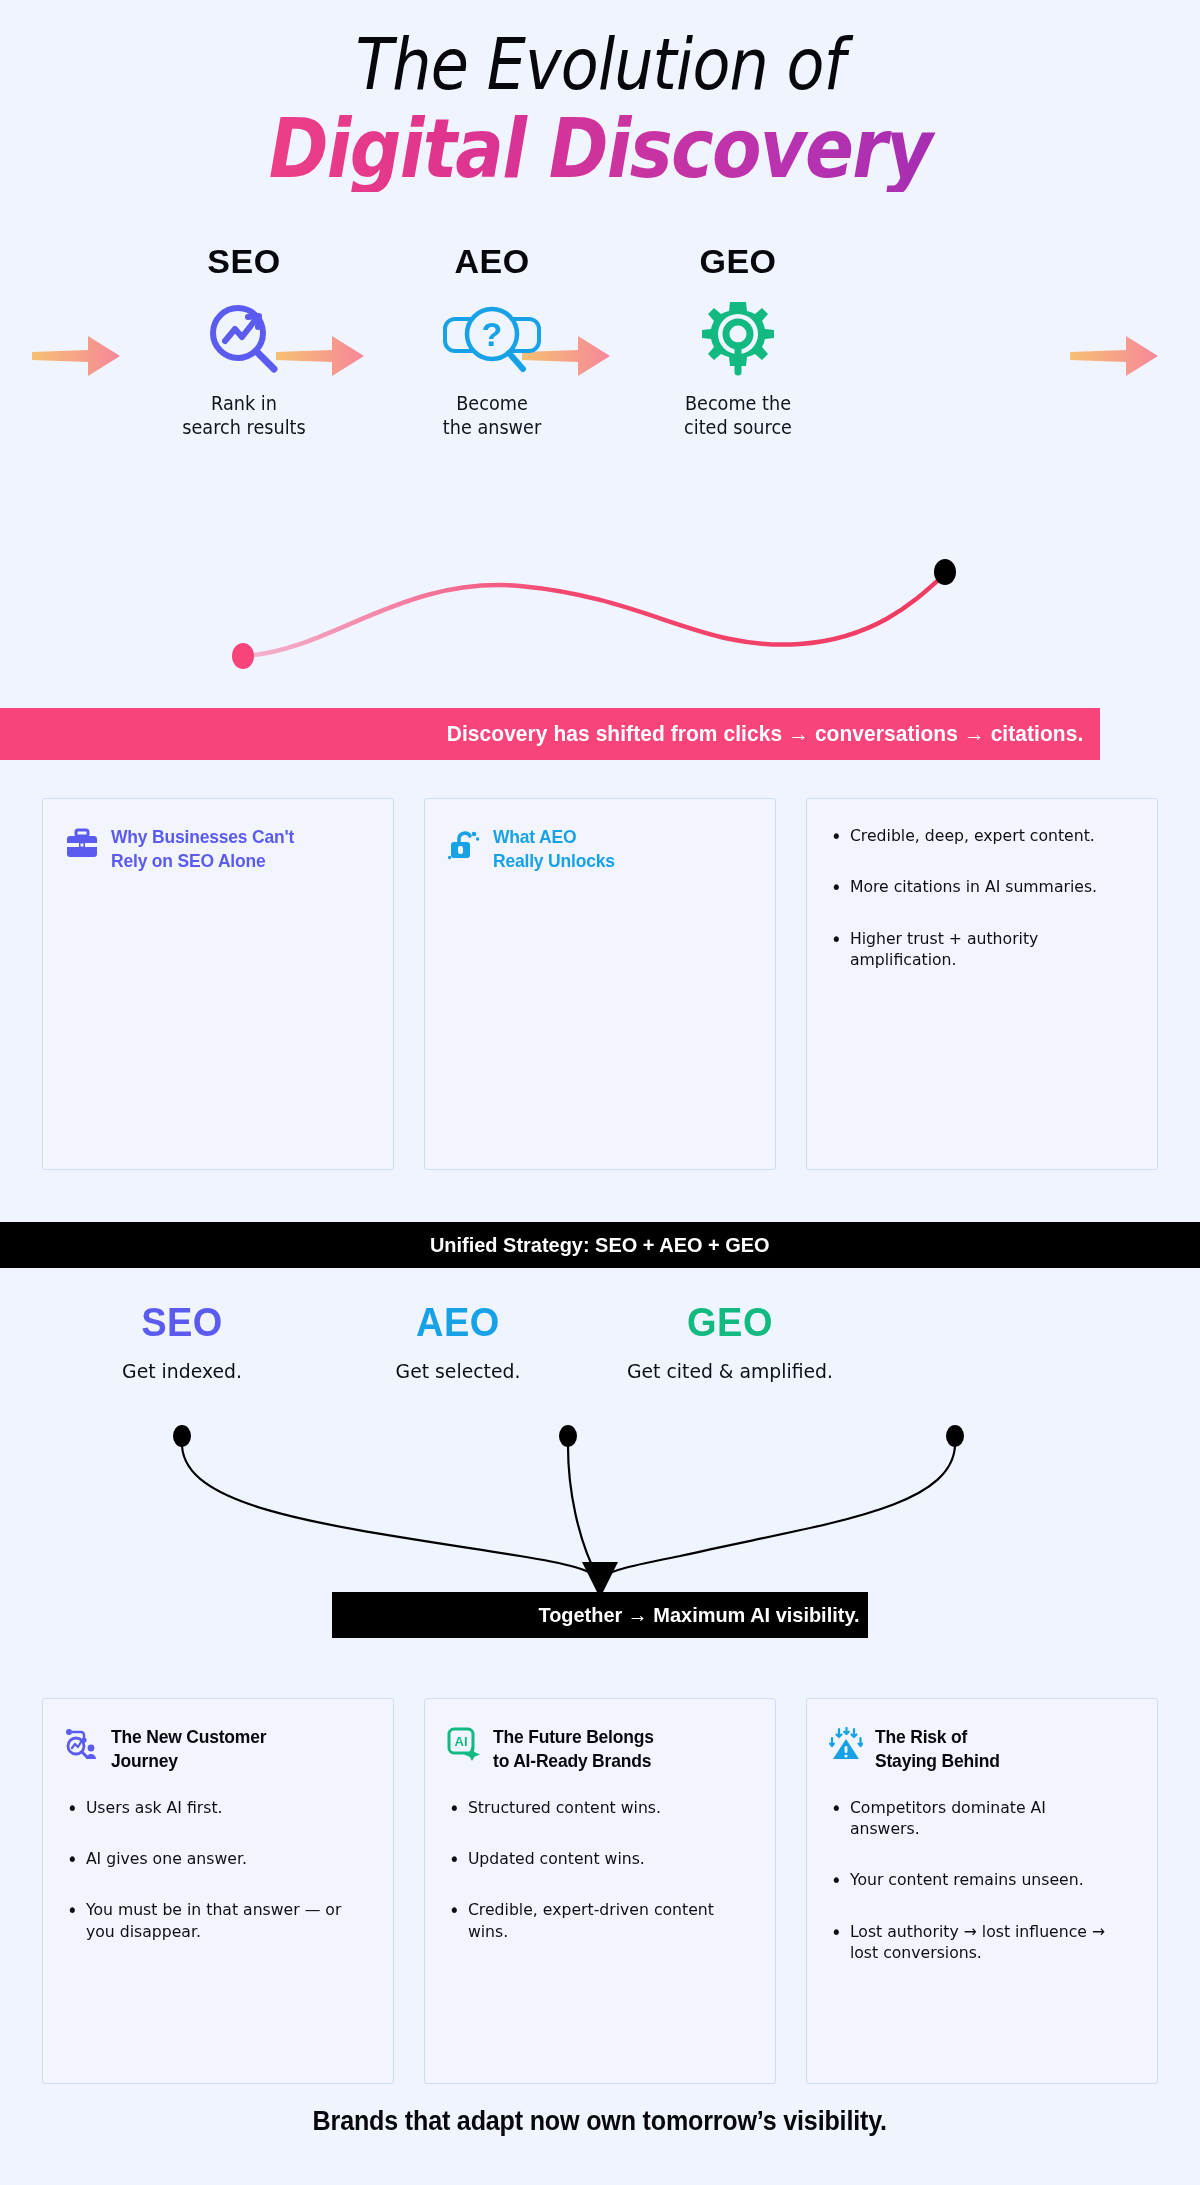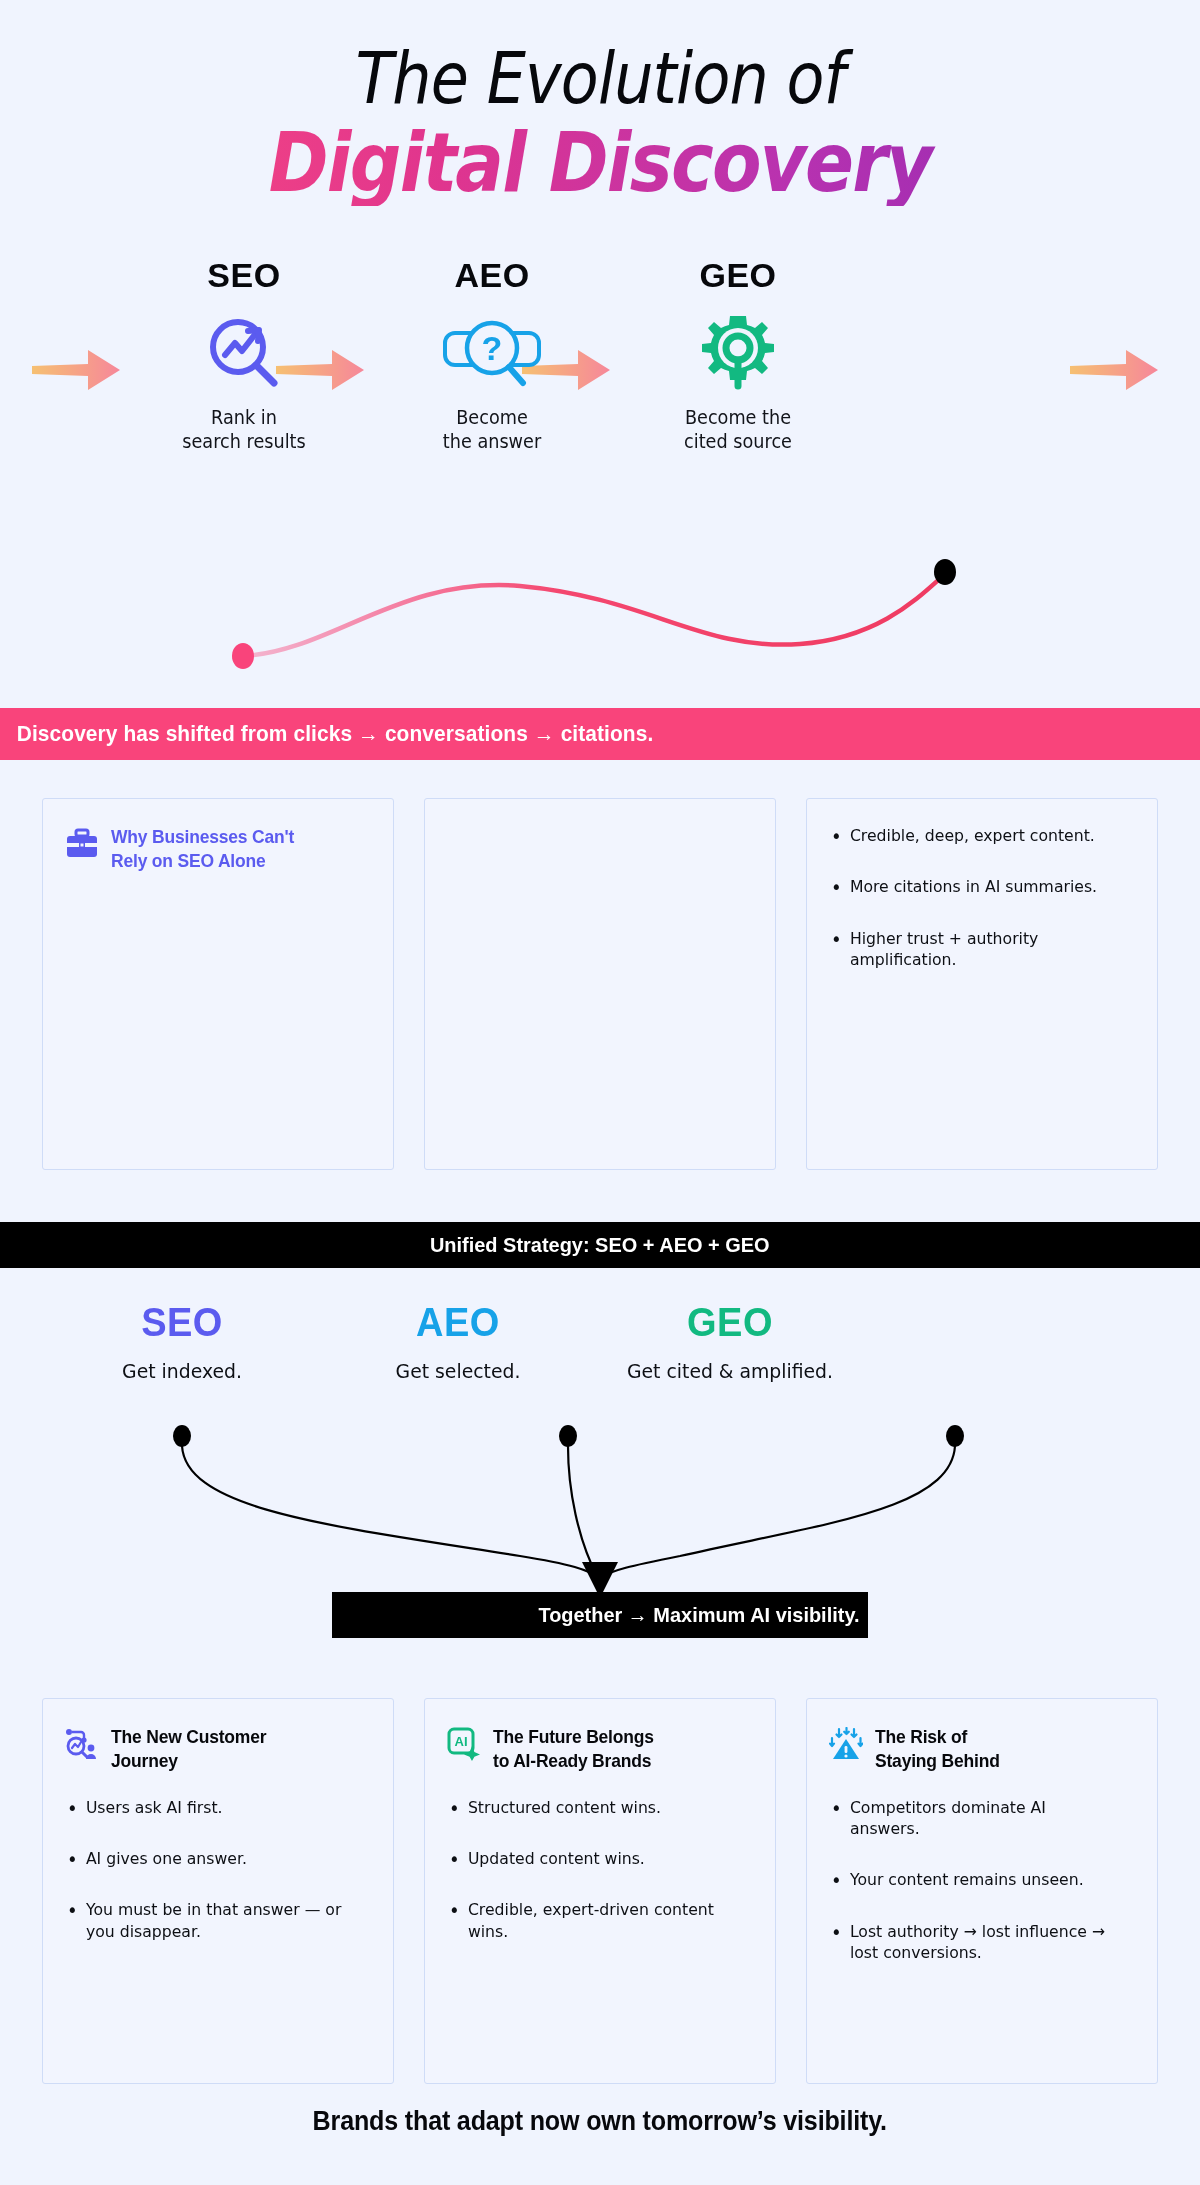--- a/index.html
+++ b/index.html
@@ -9,21 +9,21 @@
     height: 2185px;
     background: #f0f4fe;
     font-family: "Liberation Sans", sans-serif;
     overflow: hidden;
     position: relative;
   }
 
   
   .title-block {
     text-align: center;
-    padding-top: 42px;
+    padding-top: 28px;
   }
   .title-line1 {
     font-family: "DejaVu Sans", sans-serif;
     font-size: 72px;
     font-weight: 400;
     font-style: italic;
     color: #07080c;
     letter-spacing: -1px;
     line-height: 1.0;
     transform: scaleX(0.86);
@@ -80,23 +80,23 @@
   }
   .flow-arrow { position: absolute; top: 88px; }
 
   
   .curve-wrap { position: absolute; left: 0; top: 556px; width: 1200px; height: 120px; }
 
   
   .pink-banner {
     position: absolute;
     left: 0; top: 708px;
-    width: 1200px; height: 52px;
+    width: 1100px; height: 52px;
     background: #f9447b;
-    display: flex; align-items: center; justify-content: flex-start;
+    display: flex; align-items: center; justify-content: flex-end;
   }
   .pink-banner span {
     color: #ffffff;
     font-family: "Liberation Sans", sans-serif;
     font-size: 22px;
     font-weight: 700;
     letter-spacing: 0.1px;
     transform: scaleX(0.95);
   }
 
@@ -351,20 +351,34 @@
         <rect x="15.5" y="16.5" width="3" height="3" fill="#f2f5fe"></rect>
       </svg>
       <div class="card-title" style="color:#5b5bef;">
         <div>Why Businesses Can't</div>
         <div>Rely on SEO Alone</div>
       </div>
     </div>
   </div>
 
   <div class="card">
+    <div class="card-head">
+      <svg class="card-icon" viewBox="0 0 34 34">
+        <path d="M12 16 V11 a6 6 0 0 1 11-2" fill="none" stroke="#17a2e8" stroke-width="3.5" stroke-linecap="round"></path>
+        <rect x="4" y="15" width="19" height="16" rx="3" fill="#17a2e8"></rect>
+        <rect x="11" y="19" width="5" height="8" rx="2" fill="#f2f5fe"></rect>
+        <circle cx="27" cy="7" r="2.3" fill="#17a2e8"></circle>
+        <circle cx="30.6" cy="12" r="1.7" fill="#17a2e8"></circle>
+        <circle cx="2.6" cy="30.5" r="1.7" fill="#17a2e8"></circle>
+      </svg>
+      <div class="card-title" style="color:#17a2e8;">
+        <div>What AEO</div>
+        <div>Really Unlocks</div>
+      </div>
+    </div>
   </div>
 
   <div class="card">
     <ul>
       <li>Credible, deep, expert content.</li>
       <li>More citations in AI summaries.</li>
       <li>Higher trust + authority amplification.</li>
     </ul>
   </div>
 </div>

